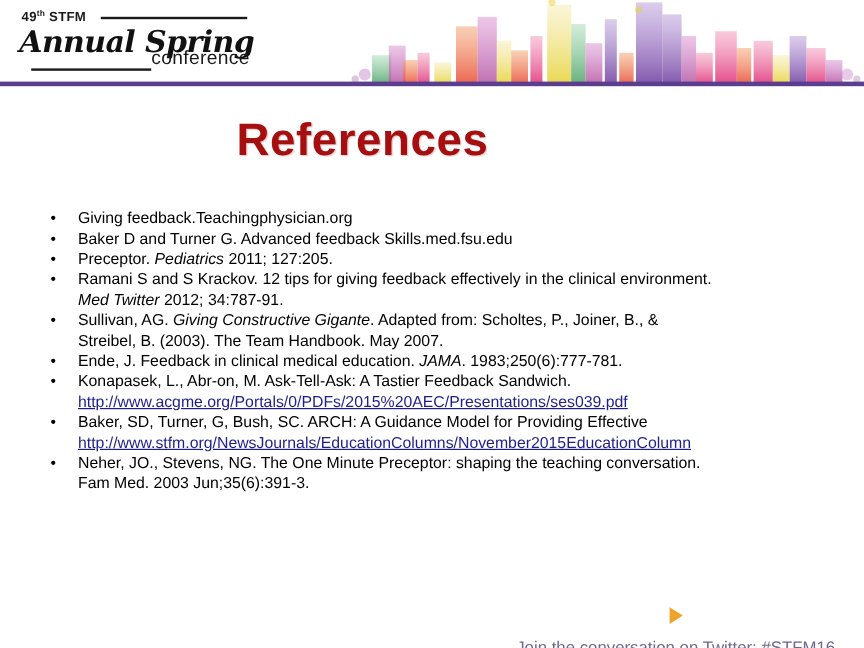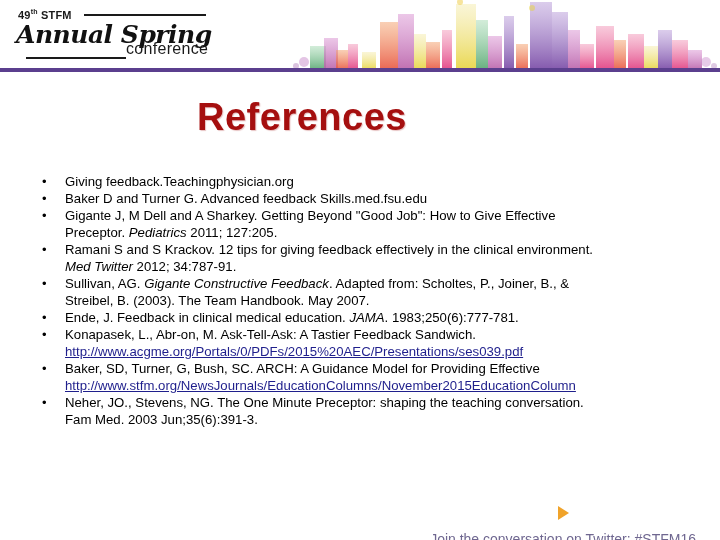--- a/index.html
+++ b/index.html
@@ -252,31 +252,30 @@
     <div class="ref-item">
       <span class="bullet">•</span>
       <div><span>Giving  feedback.Teachingphysician.org</span></div>
     </div>
     <div class="ref-item">
       <span class="bullet">•</span>
       <div><span>Baker D and Turner G. Advanced feedback Skills.med.fsu.edu</span></div>
     </div>
     <div class="ref-item">
       <span class="bullet">•</span>
-      <div><span>Gigante J, M Dell and A Sharkey. Getting Beyond "Good Job": How to Give Effective</span></div>
       <div><span>Preceptor. </span><i>Pediatrics</i><span> 2011; 127:205.</span></div>
     </div>
     <div class="ref-item">
       <span class="bullet">•</span>
       <div><span>Ramani S and S Krackov. 12 tips for giving feedback effectively in the clinical environment.</span></div>
       <div><i>Med Twitter</i><span> 2012; 34:787-91.</span></div>
     </div>
     <div class="ref-item">
       <span class="bullet">•</span>
-      <div><span>Sullivan, AG. </span><i>Gigante Constructive Feedback</i><span>. Adapted from: Scholtes, P., Joiner, B., &amp;</span></div>
+      <div><span>Sullivan, AG. </span><i>Giving Constructive Gigante</i><span>. Adapted from: Scholtes, P., Joiner, B., &amp;</span></div>
       <div><span>Streibel, B. (2003). The Team Handbook. May 2007.</span></div>
     </div>
     <div class="ref-item">
       <span class="bullet">•</span>
       <div><span>Ende, J.  Feedback in clinical medical education. </span><i>JAMA</i><span>. 1983;250(6):777-781.</span></div>
     </div>
     <div class="ref-item">
       <span class="bullet">•</span>
       <div><span>Konapasek, L., Abr-on, M.  Ask-Tell-Ask:  A Tastier Feedback Sandwich.</span></div>
       <div><a class="lnk" href="#">http://www.acgme.org/Portals/0/PDFs/2015%20AEC/Presentations/ses039.pdf</a></div>

